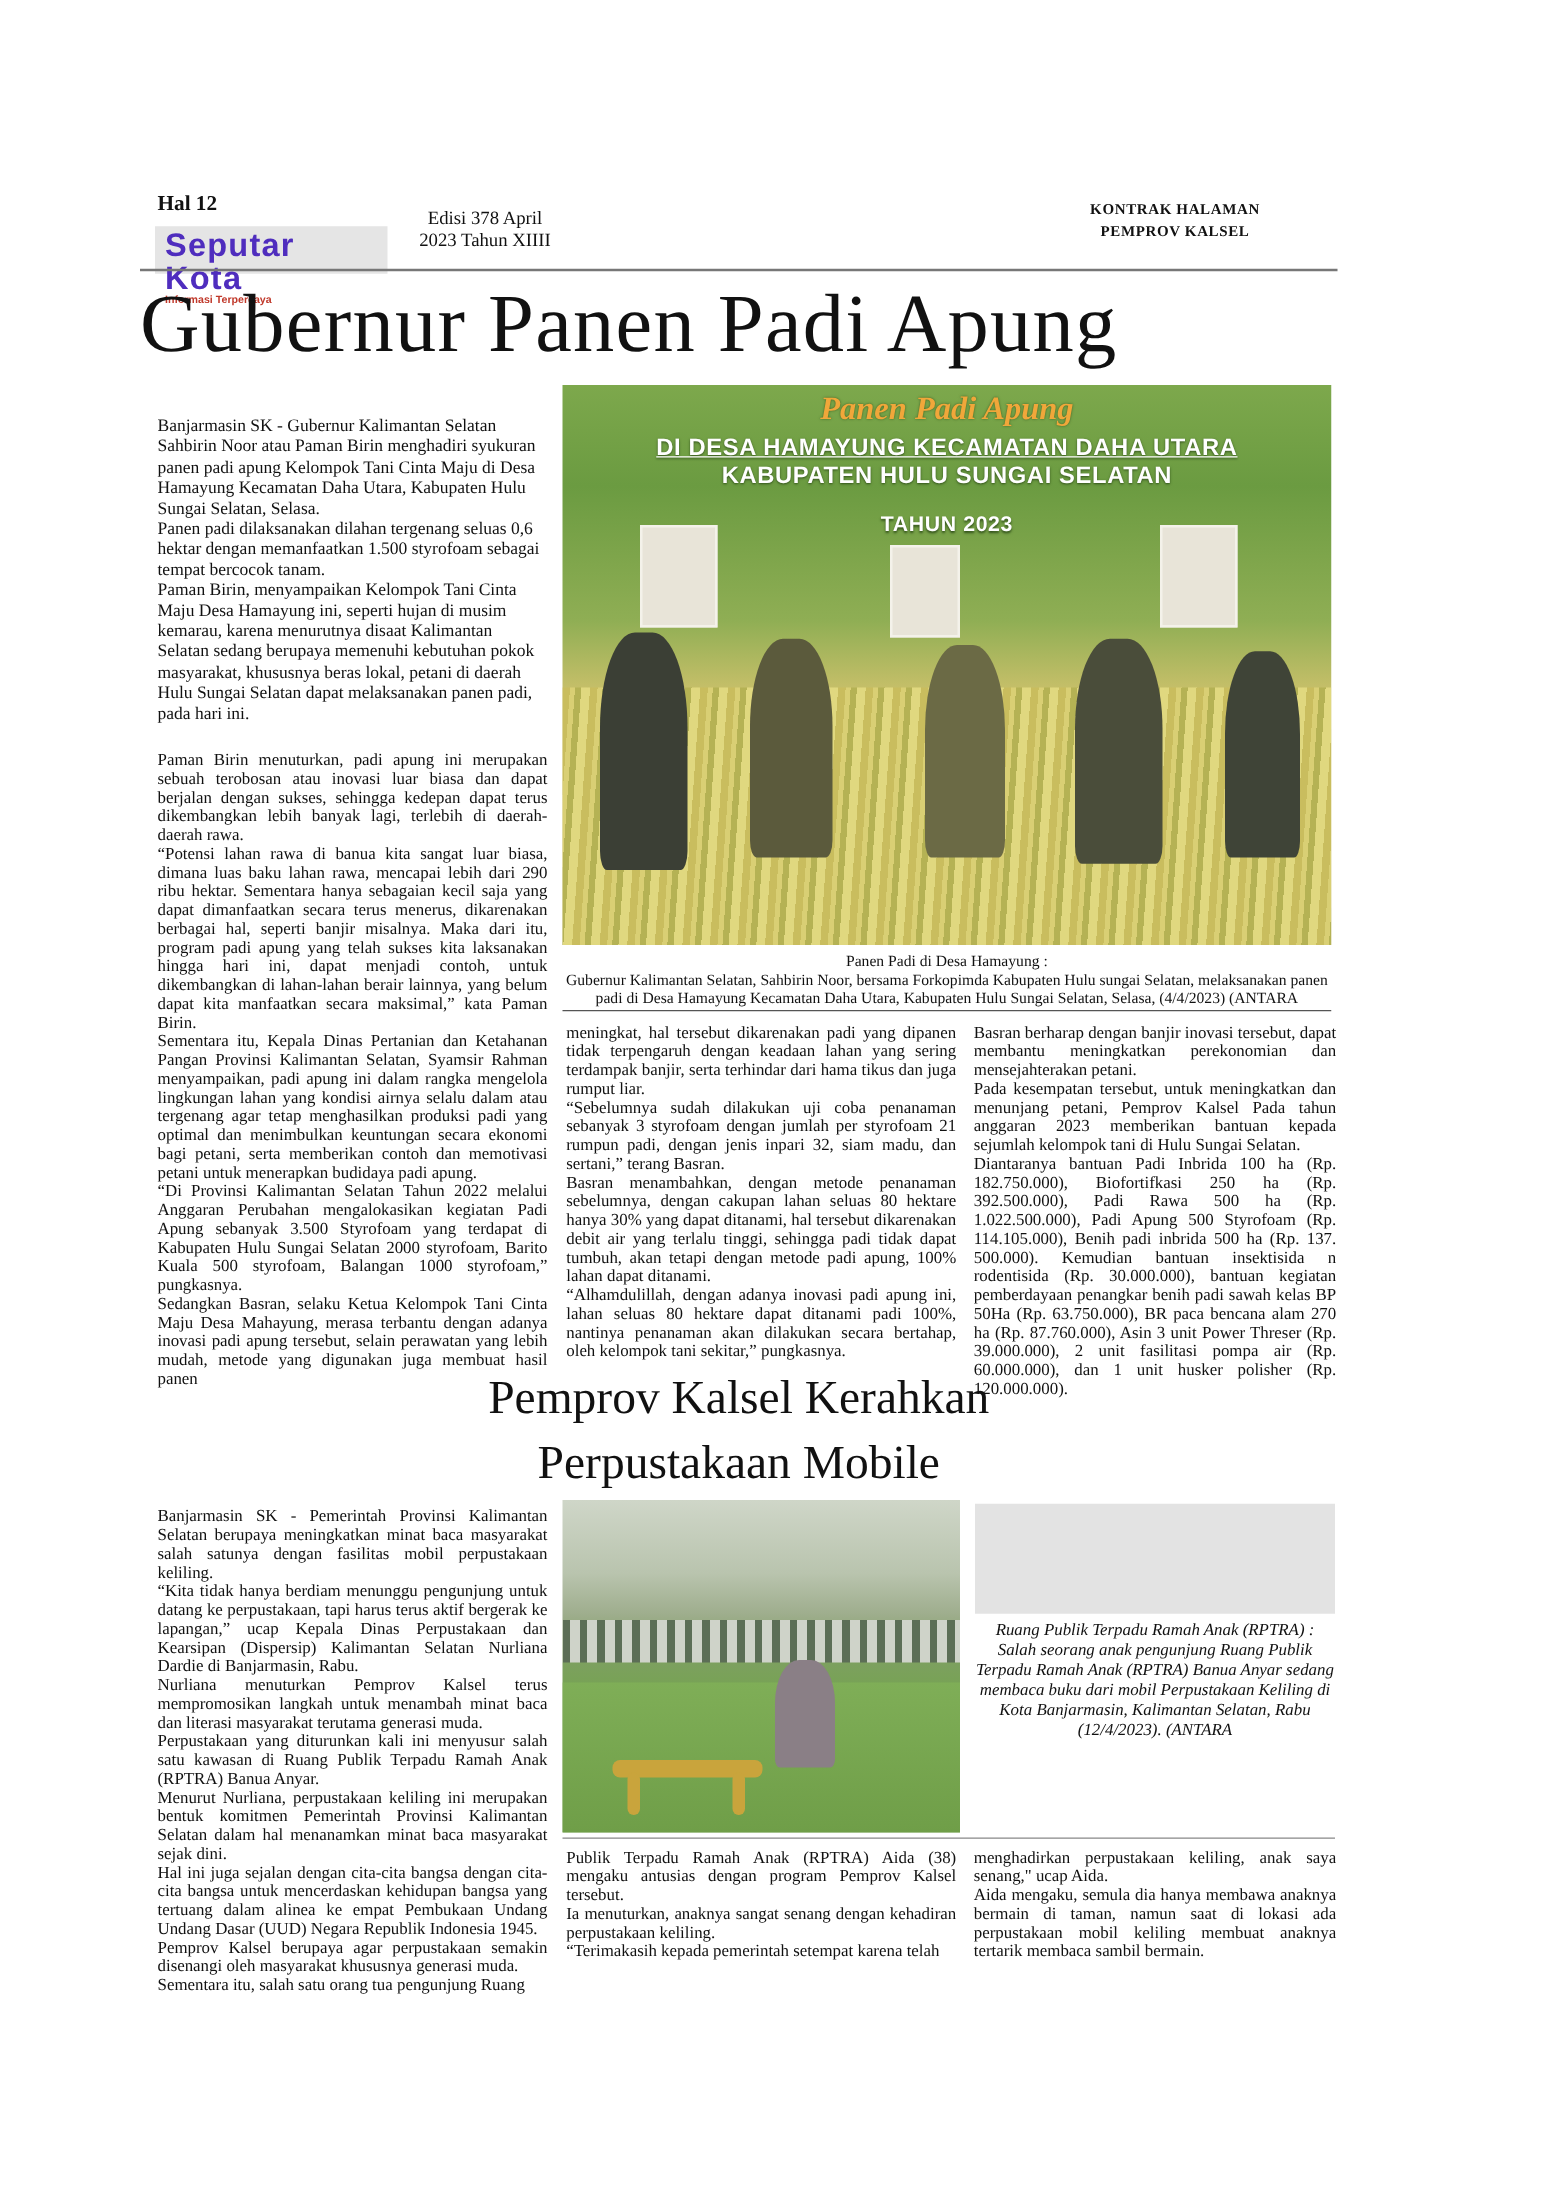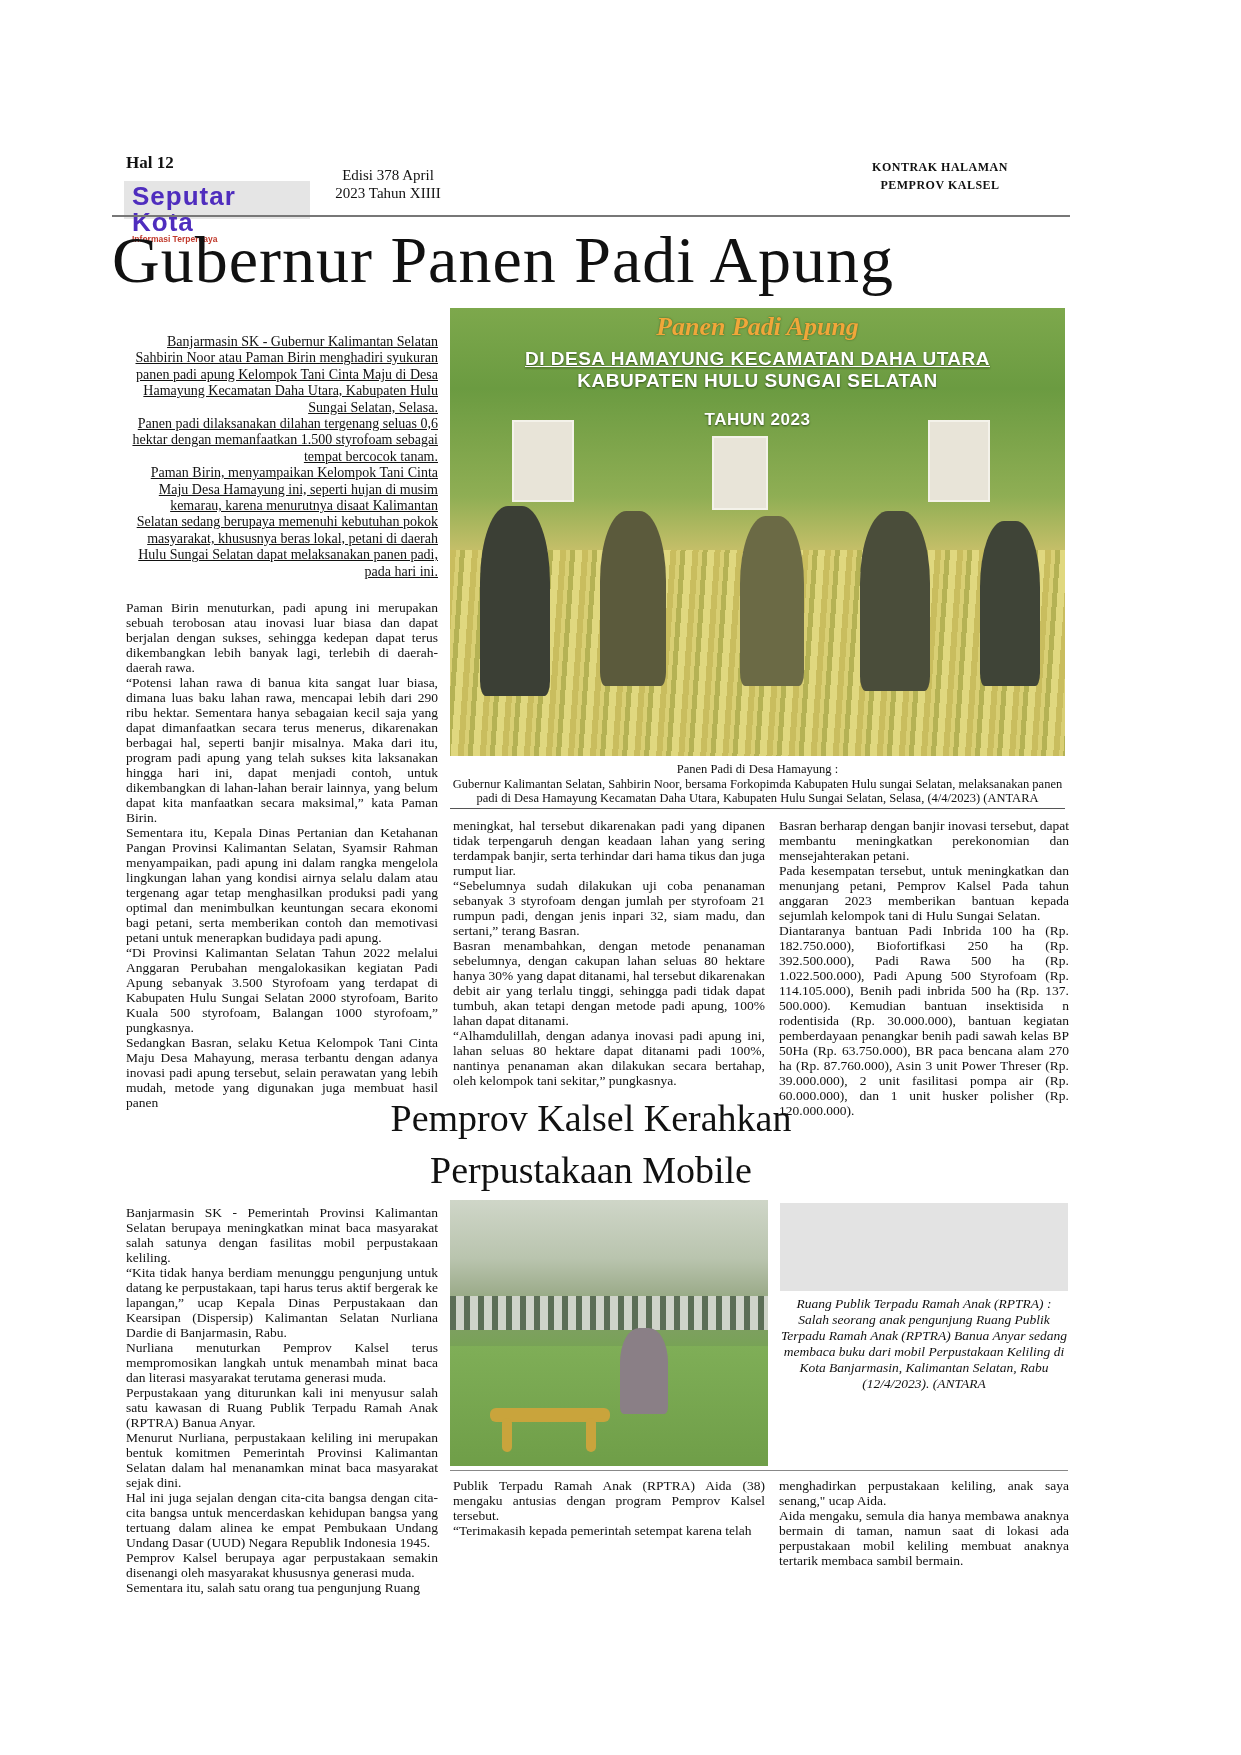--- a/index.html
+++ b/index.html
@@ -18,21 +18,21 @@
     font-weight:bold;line-height:9px;}
   .edition{font-size:15px;text-align:center;line-height:18px;}
   .contract{font-weight:bold;font-size:12px;text-align:center;line-height:18px;letter-spacing:.5px;}
   .hrule{background:#777;height:2px;}
   .thinrule{background:#555;height:1px;}
   
   .headline1{font-size:66px;text-align:left;letter-spacing:1px;}
   .headline2{font-size:38px;text-align:center;line-height:52px;}
   
   .col p{margin:0;font-size:13.5px;line-height:15px;text-align:justify;}
-  .col.centered p{text-align:right;line-height:16.4px;font-size:14px;text-decoration:underline;}
+  .col.centered p{text-align:left;line-height:16.4px;font-size:14px;}
   
   .cap1{font-size:12.5px;line-height:14.5px;text-align:center;}
   .cap1 .cap-title{display:block;}
   .cap2{font-size:13.5px;line-height:16px;font-style:italic;text-align:center;}
   
   .photo1{background:linear-gradient(180deg,#7da84c 0%,#6b9b41 18%,#8fae54 42%,
      #c9c06a 55%,#cfc46b 75%,#b7b35f 100%);overflow:hidden;}
   .photo1 .script{font-style:italic;color:#f0a73a;font-size:26px;text-align:center;
      font-weight:bold;text-shadow:0 0 2px #3c5c20;}
   .banner-line{color:#ffffff;font-family:"Liberation Sans", sans-serif;font-weight:bold;
@@ -153,20 +153,21 @@
     <div class="fig" style="left:170px;bottom:52px;width:48px;height:86px;background:#8a7f86;"></div>
   </div>
 
   <div class="abs graybox" style="left:780px;top:1203px;width:288px;height:88px;"></div>
   <div class="abs cap2" style="left:780px;top:1296px;width:288px;">Ruang Publik Terpadu Ramah Anak (RPTRA)  : Salah seorang anak pengunjung Ruang Publik Terpadu Ramah Anak (RPTRA) Banua Anyar sedang membaca buku dari mobil Perpustakaan Keliling di Kota Banjarmasin, Kalimantan Selatan, Rabu (12/4/2023). (ANTARA</div>
 
   <div class="abs thinrule" style="left:450px;top:1470px;width:618px;background:#888;"></div>
 
   <div class="abs col" style="left:453px;top:1478px;width:312px;">
     <p>Publik Terpadu Ramah Anak (RPTRA) Aida (38) mengaku antusias dengan program Pemprov Kalsel tersebut.</p>
+    <p>Ia menuturkan, anaknya sangat senang dengan kehadiran perpustakaan keliling.</p>
     <p>“Terimakasih kepada pemerintah setempat karena telah</p>
   </div>
 
   <div class="abs col" style="left:779px;top:1478px;width:290px;">
     <p>menghadirkan perpustakaan keliling, anak saya senang," ucap Aida.</p>
     <p>Aida mengaku, semula dia hanya membawa anaknya bermain di taman, namun saat di lokasi ada perpustakaan mobil keliling membuat anaknya tertarik membaca sambil bermain.</p>
   </div>
 
 </div>
 

